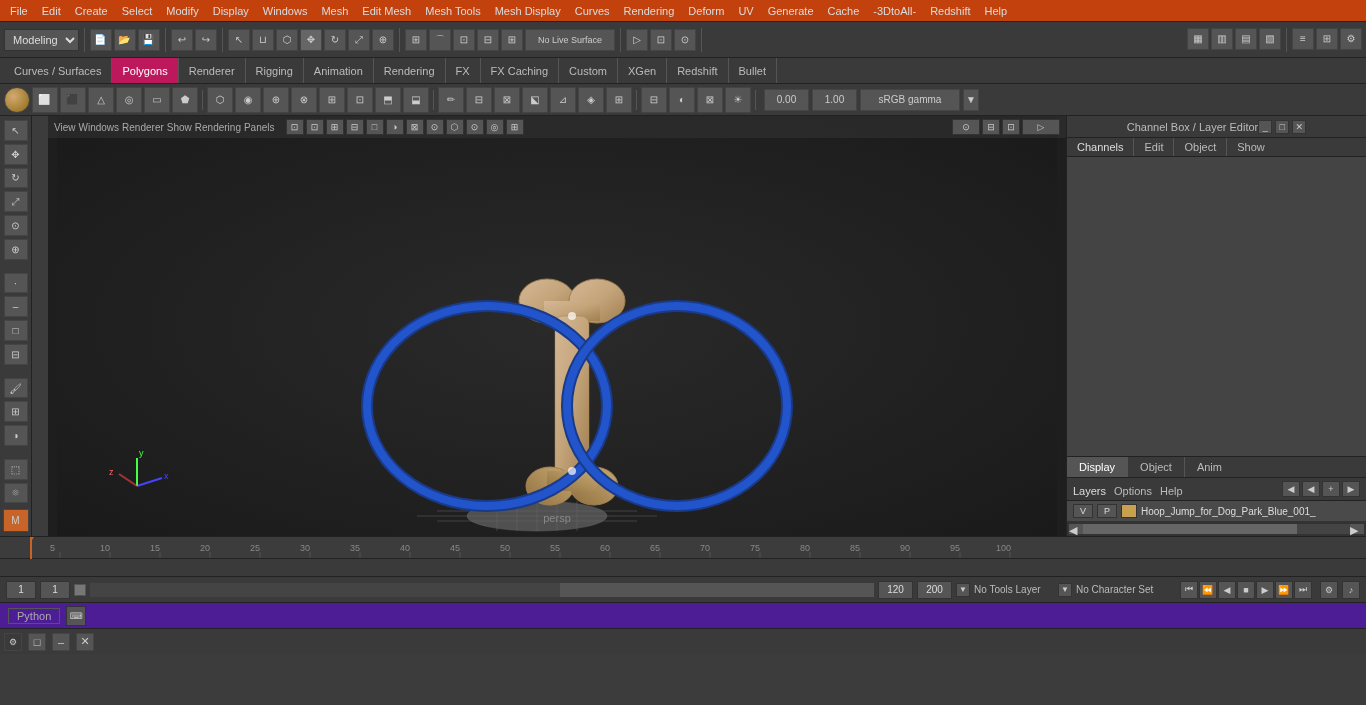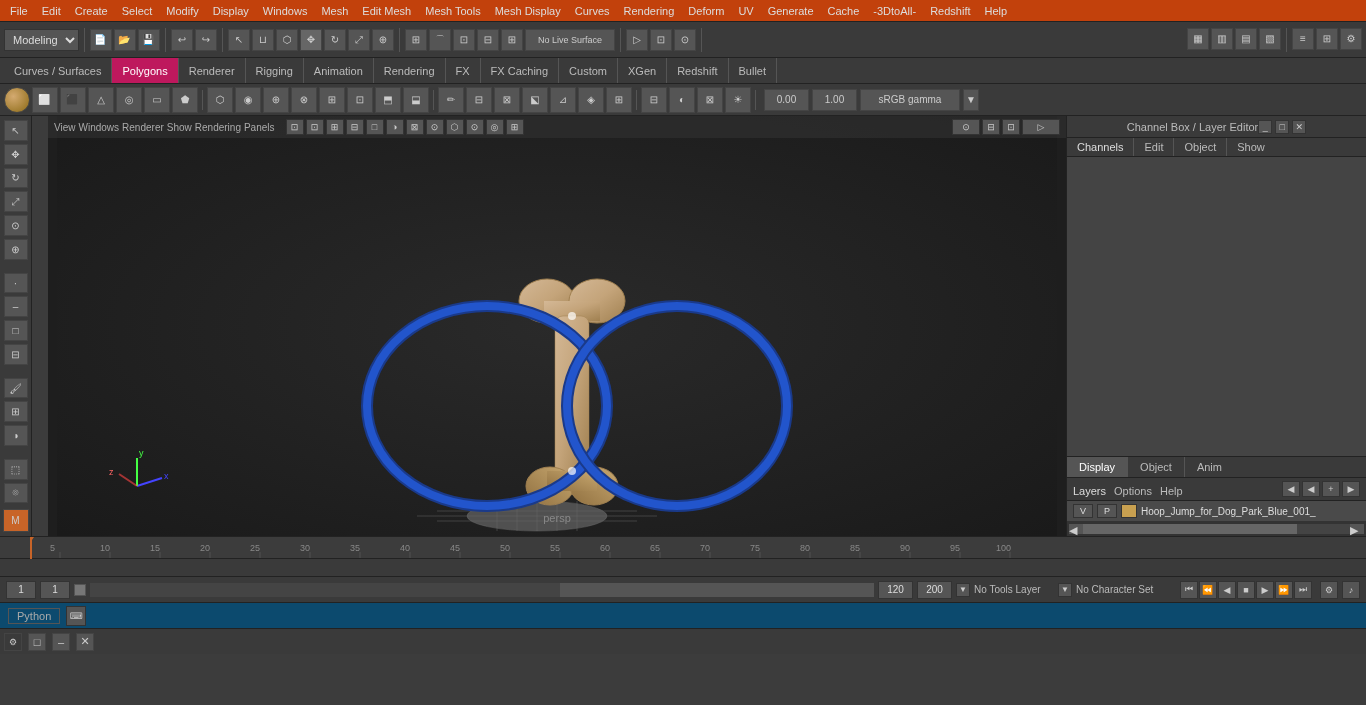--- a/index.html
+++ b/index.html
@@ -456,21 +456,21 @@
     <div style="width:18px;height:18px;background:#555;border:1px solid #333;font-size:9px;display:flex;align-items:center;justify-content:center;cursor:pointer;">■</div>
     <div style="width:18px;height:18px;background:#555;border:1px solid #333;font-size:9px;display:flex;align-items:center;justify-content:center;cursor:pointer;">▶</div>
     <div style="width:18px;height:18px;background:#555;border:1px solid #333;font-size:9px;display:flex;align-items:center;justify-content:center;cursor:pointer;">⏩</div>
     <div style="width:18px;height:18px;background:#555;border:1px solid #333;font-size:9px;display:flex;align-items:center;justify-content:center;cursor:pointer;">⏭</div>
   </div>
 
   <div style="width:18px;height:18px;background:#555;border:1px solid #333;font-size:9px;display:flex;align-items:center;justify-content:center;cursor:pointer;margin-left:4px;">⚙</div>
   <div style="width:18px;height:18px;background:#555;border:1px solid #333;font-size:9px;display:flex;align-items:center;justify-content:center;cursor:pointer;">♪</div>
 </div>
 
-<div id="status-bar" style="height:26px;background:#0c4a6e;display:flex;align-items:center;padding:0 8px;gap:6px;border-top:1px solid #222;">
+<div id="status-bar" style="height:26px;background:#4c1d95;display:flex;align-items:center;padding:0 8px;gap:6px;border-top:1px solid #222;">
   <span style="color:#aaa;font-size:11px;border:1px solid #555;padding:1px 8px;cursor:pointer;">Python</span>
   <div style="width:20px;height:20px;background:#555;border:1px solid #333;font-size:9px;display:flex;align-items:center;justify-content:center;cursor:pointer;">⌨</div>
 </div>
 
 <div id="window-bar" style="height:26px;background:#3a3a3a;display:flex;align-items:center;padding:0 4px;gap:6px;border-top:1px solid #222;">
   <div style="width:18px;height:18px;background:#3a3a3a;border:1px solid #444;display:flex;align-items:center;justify-content:center;cursor:pointer;font-size:9px;">⚙</div>
   <div style="width:18px;height:18px;background:#555;border:1px solid #444;display:flex;align-items:center;justify-content:center;cursor:pointer;font-size:11px;">□</div>
   <div style="width:18px;height:18px;background:#555;border:1px solid #444;display:flex;align-items:center;justify-content:center;cursor:pointer;font-size:11px;">–</div>
   <div style="width:18px;height:18px;background:#555;border:1px solid #444;display:flex;align-items:center;justify-content:center;cursor:pointer;font-size:11px;">✕</div>
 </div>

